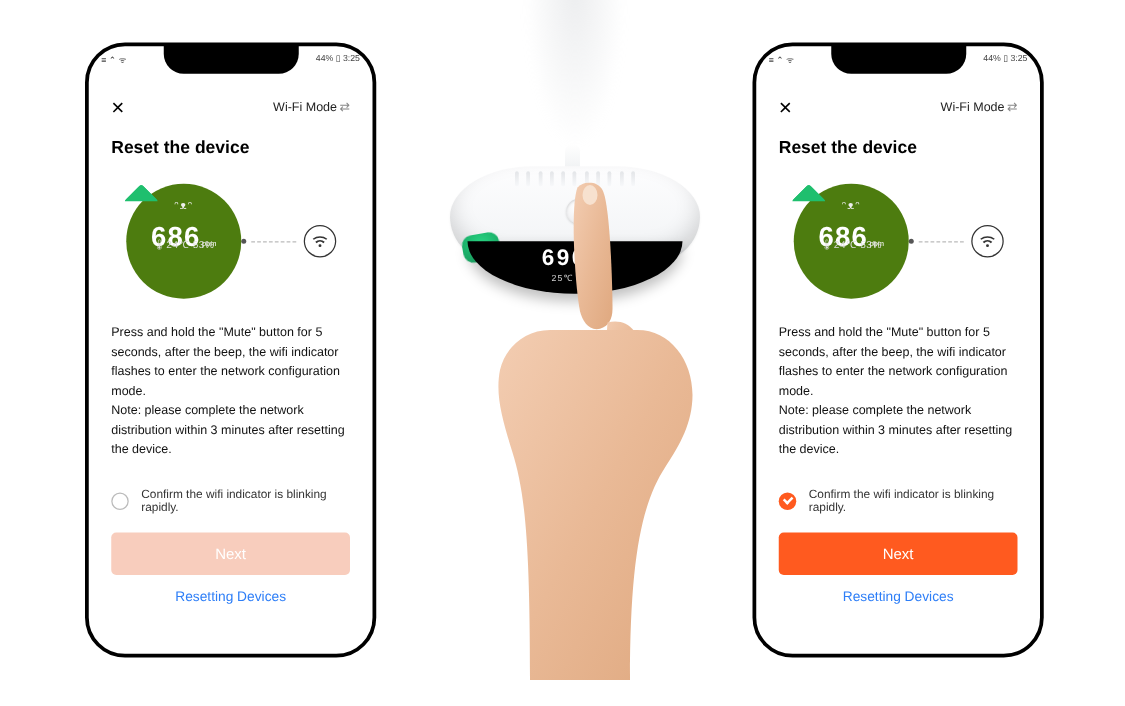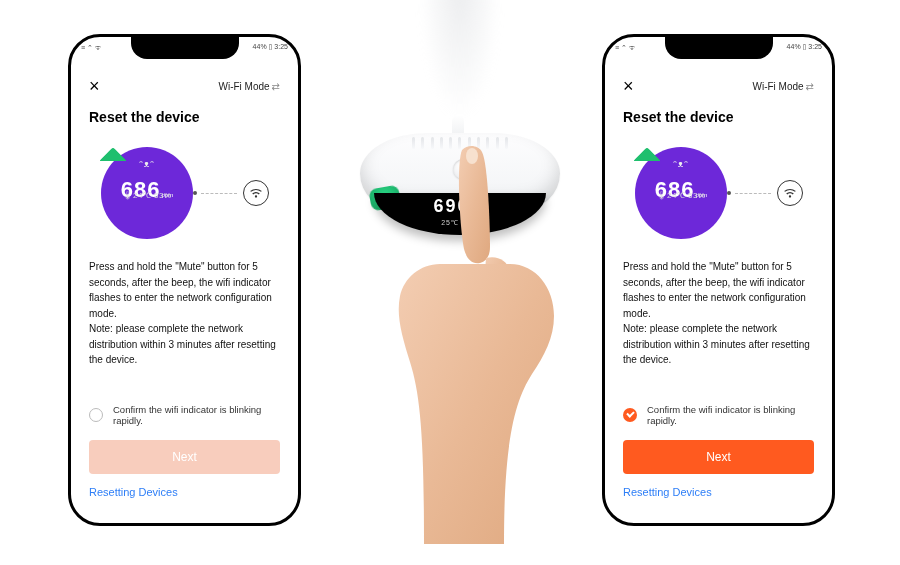--- a/index.html
+++ b/index.html
@@ -14,42 +14,42 @@
   .status-bar { position:absolute; top:0; left:0; right:0; height:24px; font-size:7px; color:#444; display:flex; justify-content:space-between; padding:6px 10px 0; }
   .screen { position:absolute; top:24px; left:0; right:0; bottom:0; padding:14px 18px 20px 18px; display:flex; flex-direction:column; }
   .modeRow { display:flex; justify-content:space-between; align-items:center; height:22px; }
   .close-x { font-size:18px; font-weight:300; color:#000; line-height:1; }
   .mode { font-size:10px; color:#222; display:flex; align-items:center; gap:2px; }
   .swap-icon{ font-size:10px; color:#888; }
   .title { font-size:14px; font-weight:700; color:#000; margin:12px 0 14px; }
   .deviceRow { display:flex; align-items:center; justify-content:flex-start; height:108px; position:relative; margin-bottom:12px; }
 
   
-  .sensor { width:92px; height:92px; background:#6d28d9; border-radius:50%; position:relative; margin-left:12px; }
+  .sensor { width:92px; height:92px; background:#4d7c0f; border-radius:50%; position:relative; margin-left:12px; }
   .sensor .green { position:absolute; left:2px; top:4px; width:20px; height:20px; background:#1fbf6e; border-radius:3px; transform:rotate(45deg); clip-path:polygon(0 0,100% 0,0 100%); }
   .sensor .facebg{ position:absolute; left:30px; top:12px; width:32px; height:18px; }
   .sensor .face{ color:#eee; font-size:9px; text-align:center; width:100%; letter-spacing:1px; }
   .sensor .val { position:absolute; left:0; right:0; top:30px; color:#fff; font-family:"Arial Black",sans-serif; font-weight:900; font-size:22px; text-align:center; letter-spacing:1px; }
   .sensor .ppm { font-size:6px; font-weight:400; letter-spacing:0; margin-left:1px; }
   .sensor .tHr{ position:absolute; left:0; right:0; top:42px; color:#ddd; font-size:8px; text-align:center; letter-spacing:0.5px; }
 
   .line { width:36px; height:1px; border-top:1px dashed #bbb; margin:0 4px; }
   .dot { width:4px; height:4px; border-radius:50%; background:#555; }
   .wifibubble { width:26px; height:26px; border:1px solid #333; border-radius:50%; display:flex; align-items:center; justify-content:center; margin-left:2px; }
   .wifibubble svg{ width:14px; height:14px; }
 
   .instr { font-size:10px; line-height:1.55; color:#111; }
-  .confirmRow{ display:flex; align-items:center; gap:10px; margin-top:36px; font-size:9.5px; color:#333; }
+  .confirmRow{ display:flex; align-items:center; gap:10px; margin-top:22px; font-size:9.5px; color:#333; }
   .radio-empty{ width:14px; height:14px; border:1px solid #bbb; border-radius:50%; flex:0 0 14px; }
   .radio-checked{ width:14px; height:14px; border-radius:50%; background:#ff5a1f; flex:0 0 14px; display:flex; align-items:center; justify-content:center; }
   .radio-checked::after{ content:""; width:5px; height:3px; border-left:2px solid #fff; border-bottom:2px solid #fff; transform:rotate(-45deg); margin-top:-2px; }
   .nextBtn{ margin-top:14px; height:34px; border-radius:4px; display:flex; align-items:center; justify-content:center; font-size:12px; }
   .nextBtn.disabled{ background:#f8cdbd; color:#fff; }
   .nextBtn.enabled{ background:#ff5a1f; color:#fff; }
-  .resetLink{ margin-top:12px; font-size:11px; color:#2d7ef7; }
+  .resetLink{ margin-top:12px; text-align:center; font-size:11px; color:#2d7ef7; }
 
   
   .center { position:absolute; left:330px; top:0; width:240px; height:565px; }
   .mist{ position:absolute; left:90px; top:-10px; width:80px; height:130px; background:radial-gradient(ellipse at 50% 0%, rgba(220,222,225,0.55), rgba(255,255,255,0) 70%); filter:blur(4px); }
   .device{ position:absolute; left:30px; top:115px; width:200px; height:120px; }
   .device .dome{ position:absolute; left:0; top:18px; width:200px; height:78px; background:linear-gradient(180deg,#fdfdfe,#f1f3f5); border-radius:100px 100px 60px 60px / 60px 60px 56px 56px; box-shadow:inset 0 -10px 18px rgba(0,0,0,0.15), 0 1px 2px rgba(0,0,0,0.05); }
   .device .slits{ position:absolute; left:52px; top:22px; width:96px; height:12px; display:flex; justify-content:space-between; }
   .device .slits span{ width:3px; height:12px; background:linear-gradient(#e3e5e8,#f7f8fa); border-radius:2px; }
   .device .stem{ position:absolute; left:92px; top:0; width:12px; height:26px; background:linear-gradient(#fff,#eceef0); border-radius:6px; }
   .device .btn{ position:absolute; left:93px; top:44px; width:20px; height:20px; border-radius:50%; background:radial-gradient(circle at 40% 35%, #fff, #e6e7ea); box-shadow:0 1px 2px rgba(0,0,0,0.15) inset, 0 1px 2px rgba(0,0,0,0.15); }

